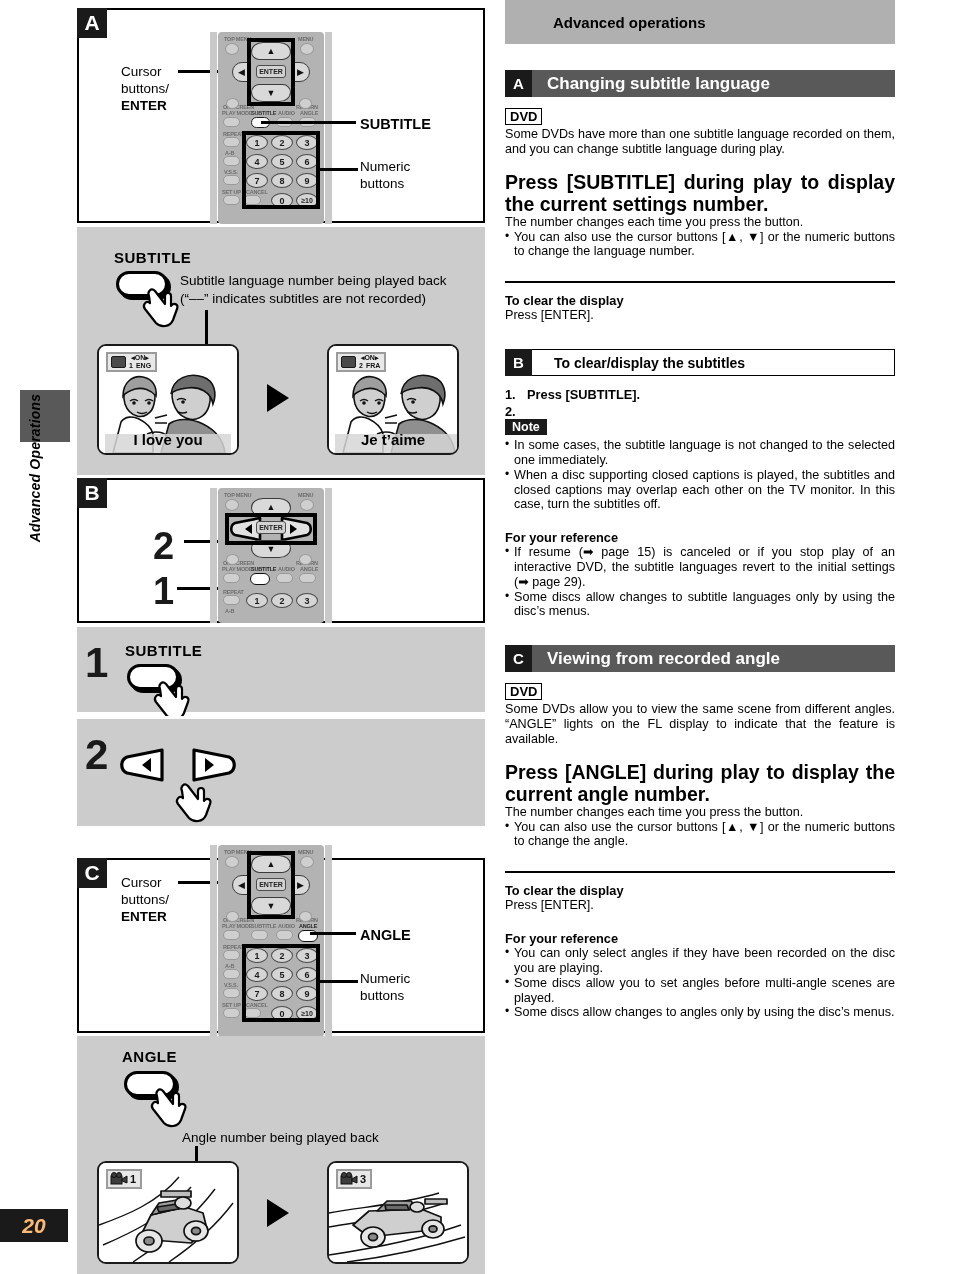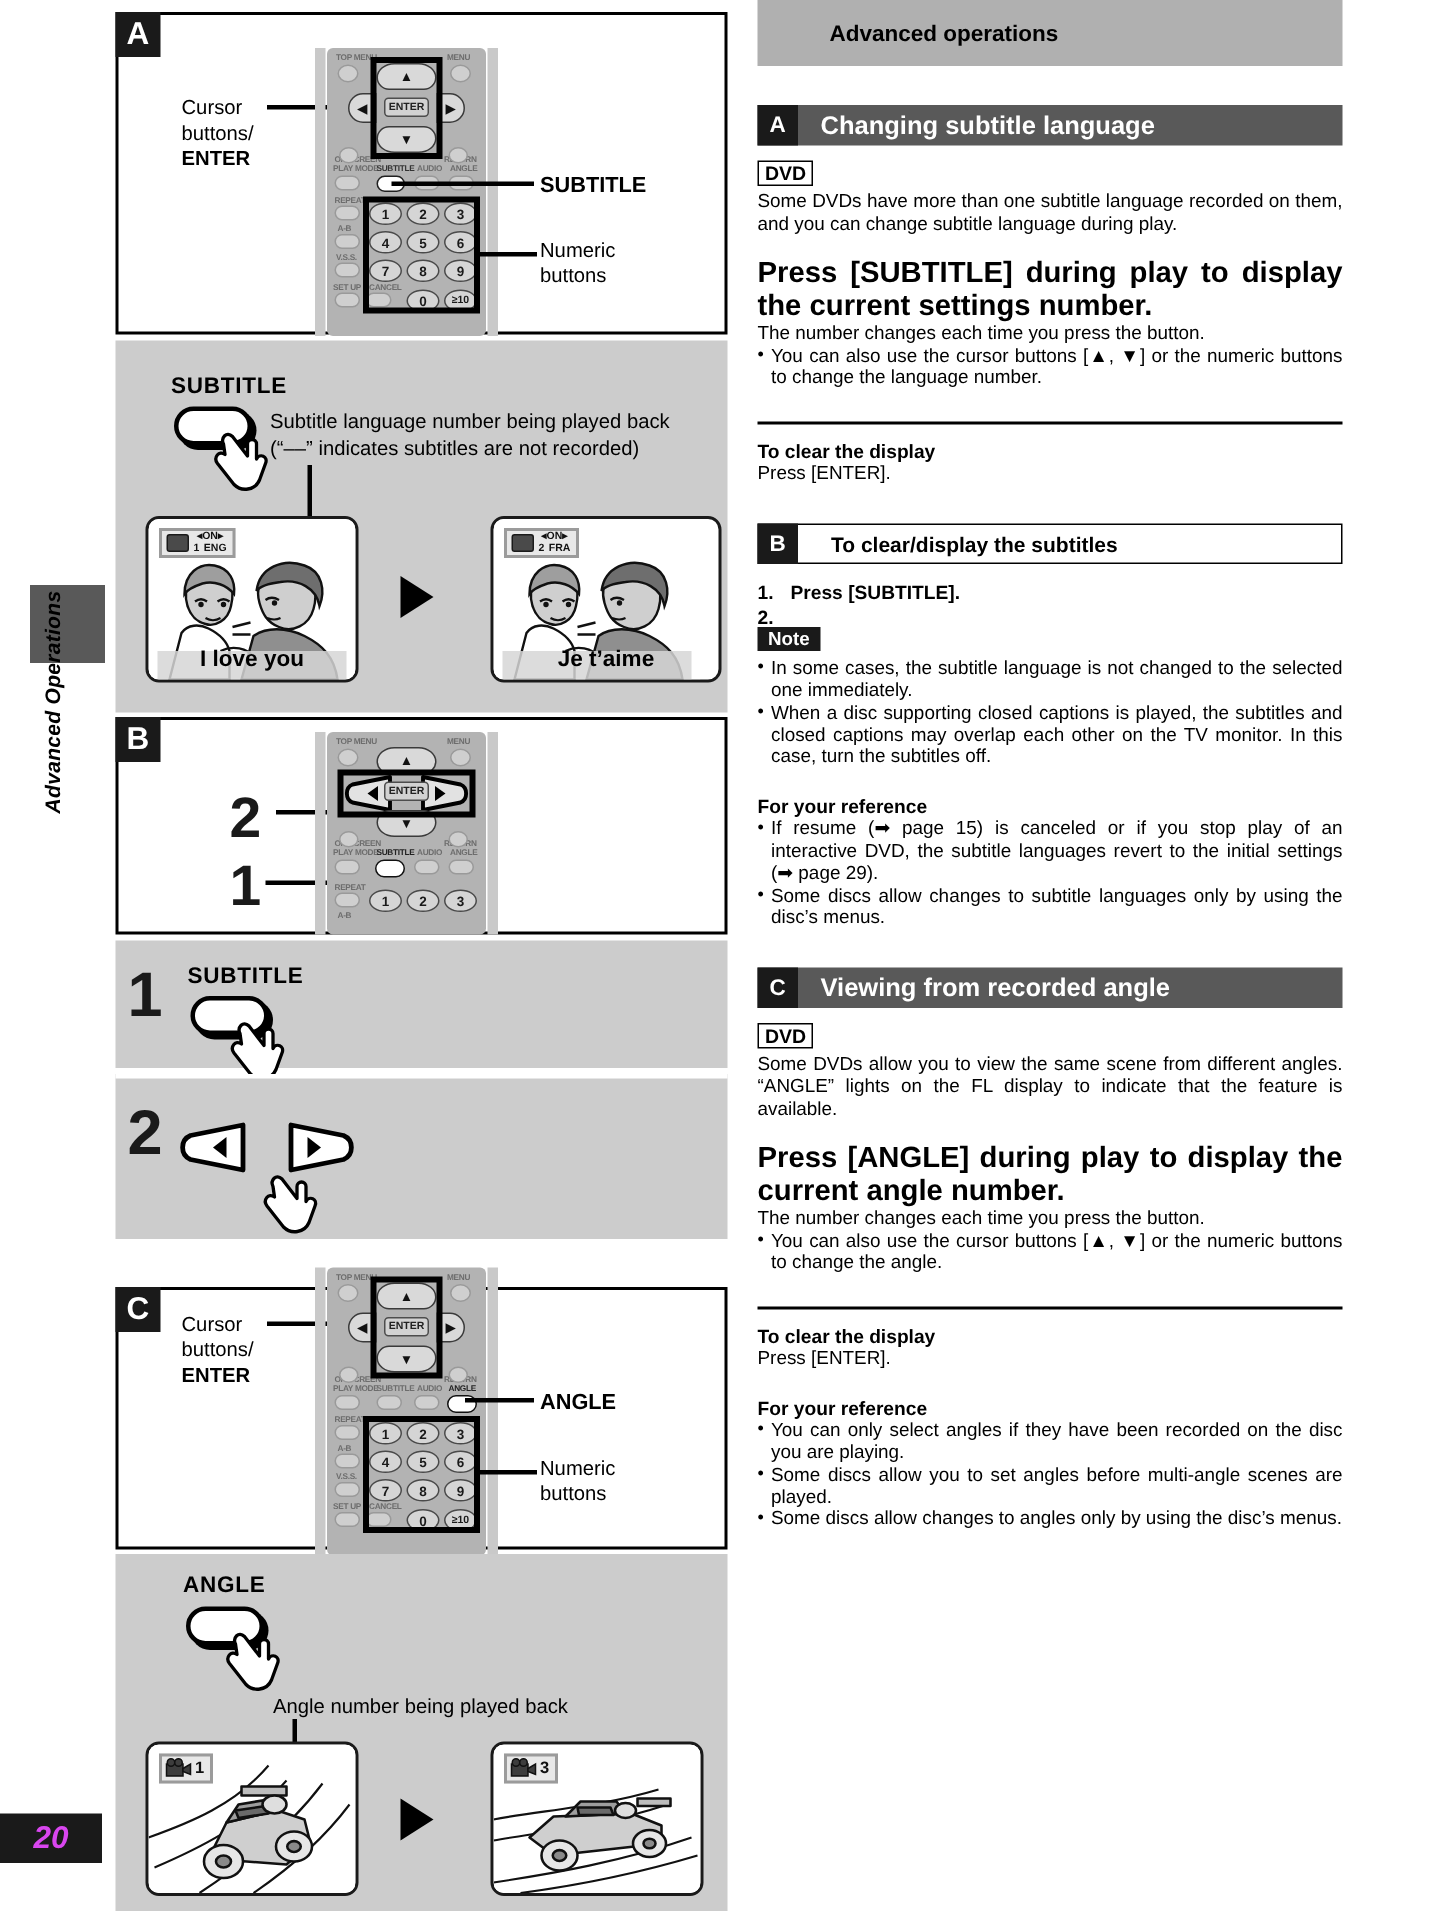--- a/index.html
+++ b/index.html
@@ -13,21 +13,21 @@
   
   #side-tab { position: absolute; left: 20px; top: 390px; width: 50px; height: 52px; background: #595959; }
   #side-label {
     position: absolute; left: -60px; top: 455px; width: 200px; height: 26px;
     font: italic bold 14px "Liberation Sans", sans-serif;
     transform: rotate(-90deg); transform-origin: 100px 13px;
     text-align: center; letter-spacing: .2px; white-space: nowrap;
   }
   #page-num {
     position: absolute; left: 0; top: 1209px; width: 68px; height: 33px;
-    background: #1a1a1a; color: #d946ef;
+    background: #1a1a1a; color: #fdba74;
     font: italic bold 21px "Liberation Sans", sans-serif;
     display: flex; align-items: center; justify-content: center;
   }
 
   
   .panel { position: absolute; }
   .bordered { border: 2.5px solid #000; background: #fff; }
   .gray { background: #cccccc; }
   .letter-badge {
     position: absolute; left: -2px; top: -2px; width: 30px; height: 30px;
@@ -301,21 +301,21 @@
           <span>1</span>
           <span>ENG</span>
         </div>
       </div>
     </div>
     <div class="subtxt">I love you</div>
   </div>
 
   <div class="playarrow" style="left:190px; top:157px;"></div>
 
-  <div class="tv" style="left:250px; top:117px; width:154px; height:111px;">
+  <div class="tv" style="left:250px; top:117px; width:132px; height:111px;">
     <svg style="position:absolute; left:0; top:0;" width="138" height="107" viewBox="0 0 138 107">
       <rect x="0" y="0" width="138" height="107" fill="#fff"></rect>
       <path d="M26 58 C22 44, 30 34, 42 35 C54 36, 58 46, 55 58 C53 68, 44 72, 38 70 C31 68, 28 64, 26 58 Z" fill="#cfcfcf" stroke="#111" stroke-width="1.6"></path>
       <path d="M24 50 C24 36, 34 29, 44 31 C54 33, 58 41, 57 50 C52 44, 44 41, 36 43 C30 45, 26 47, 24 50 Z" fill="#9e9e9e" stroke="#111" stroke-width="1.6"></path>
       <path d="M31 55 q4 -3 8 0" stroke="#111" stroke-width="1.5" fill="none"></path>
       <path d="M46 55 q4 -3 8 0" stroke="#111" stroke-width="1.5" fill="none"></path>
       <circle cx="35" cy="57" r="1.8" fill="#111"></circle>
         <circle cx="50" cy="57" r="1.8" fill="#111"></circle>
       <path d="M38 66 q5 3 10 0" stroke="#111" stroke-width="1.4" fill="none"></path>
       <path d="M22 76 C26 70, 34 70, 40 73 C46 76, 52 80, 54 88 L54 107 L14 107 Z" fill="#fff" stroke="#111" stroke-width="1.6"></path>

